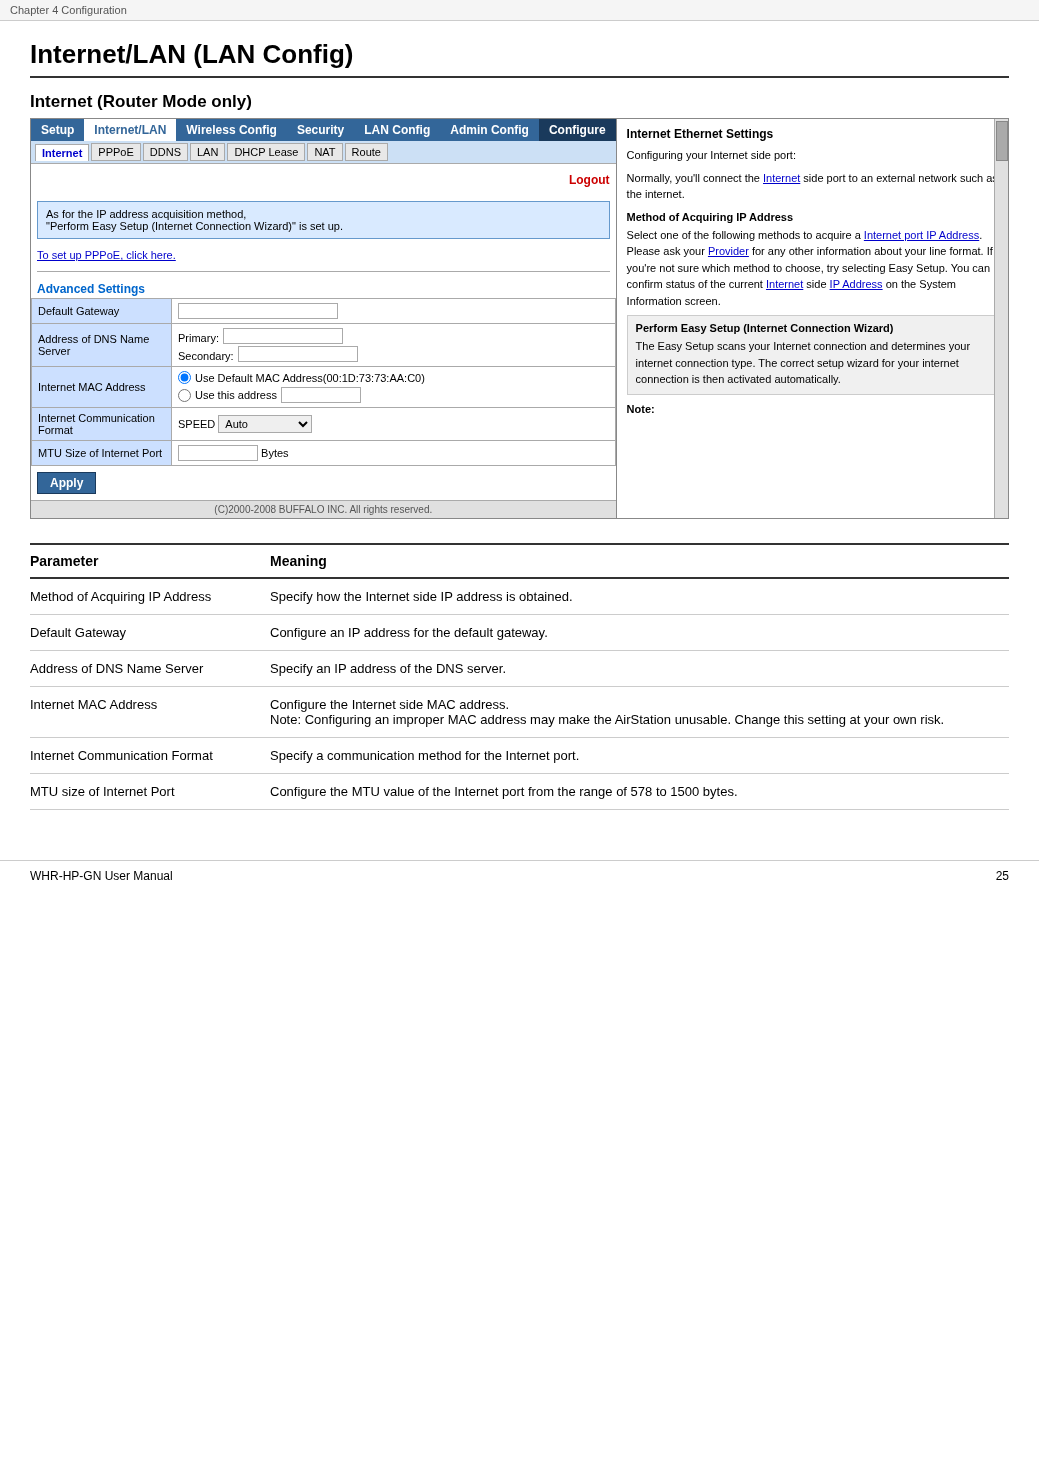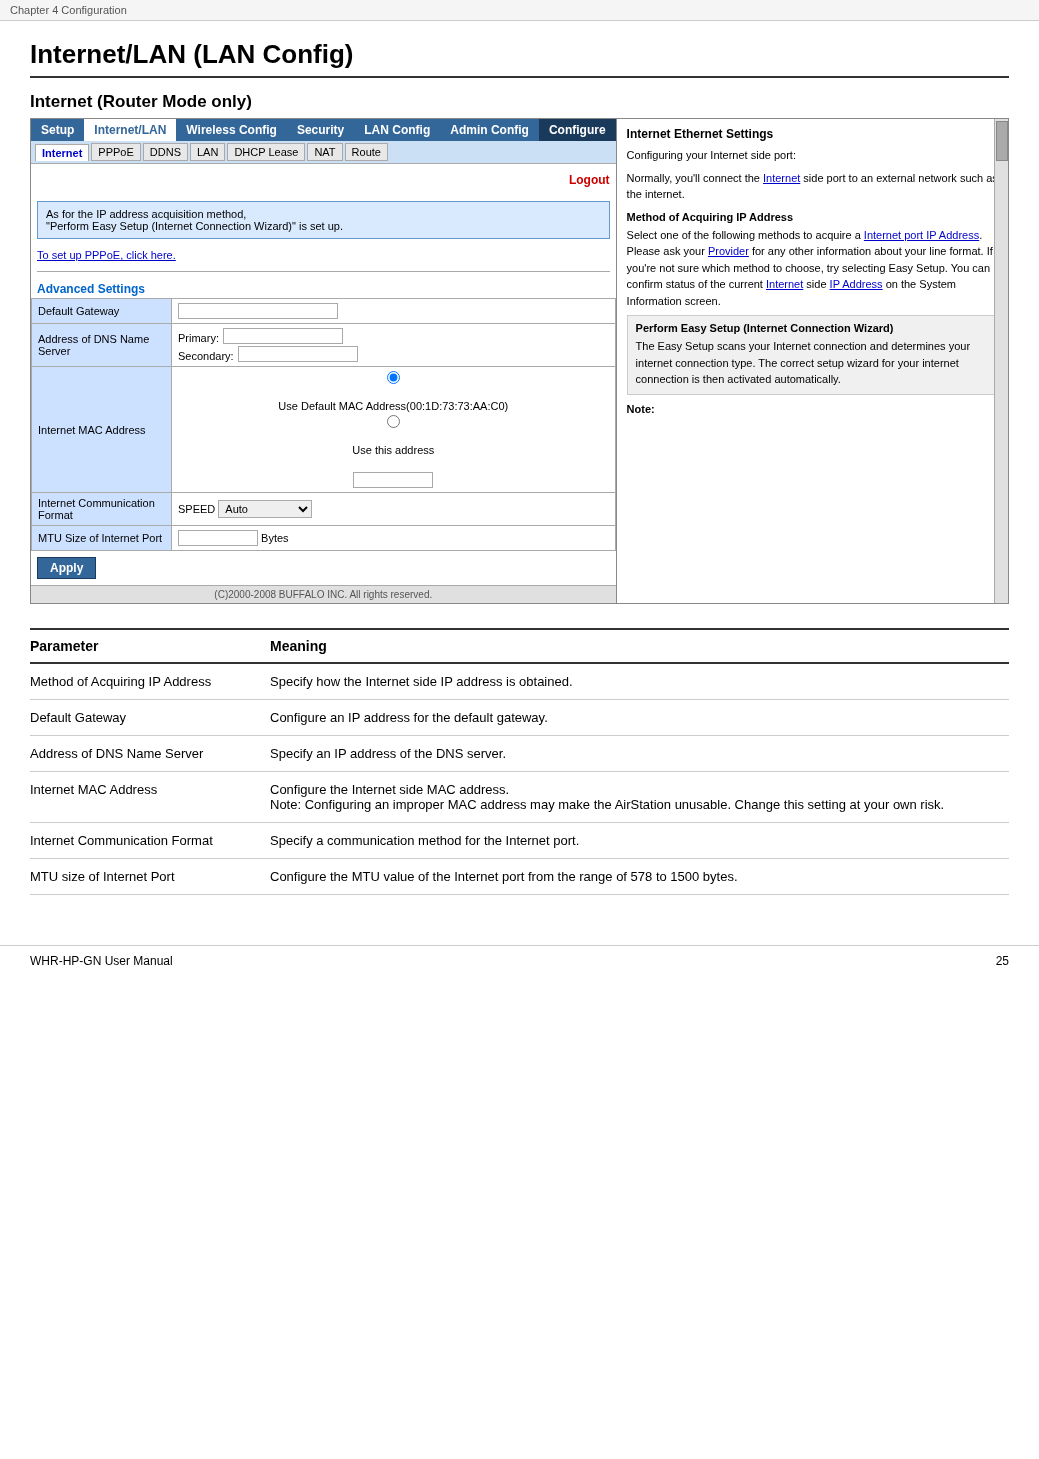--- a/index.html
+++ b/index.html
@@ -178,22 +178,21 @@
       font-size: 11px;
     }
     .mac-address-cell {
       display: flex;
       flex-direction: column;
       gap: 3px;
     }
     .mac-row {
       display: flex;
       align-items: center;
-      gap: 16px;
-      flex-direction: column;
+      gap: 4px;
     }
     .select-field {
       font-size: 11px;
       border: 1px solid #aaa;
       padding: 1px 2px;
     }
     .apply-btn {
       background: #336699;
       color: #fff;
       border: 1px solid #1a3a5c;

